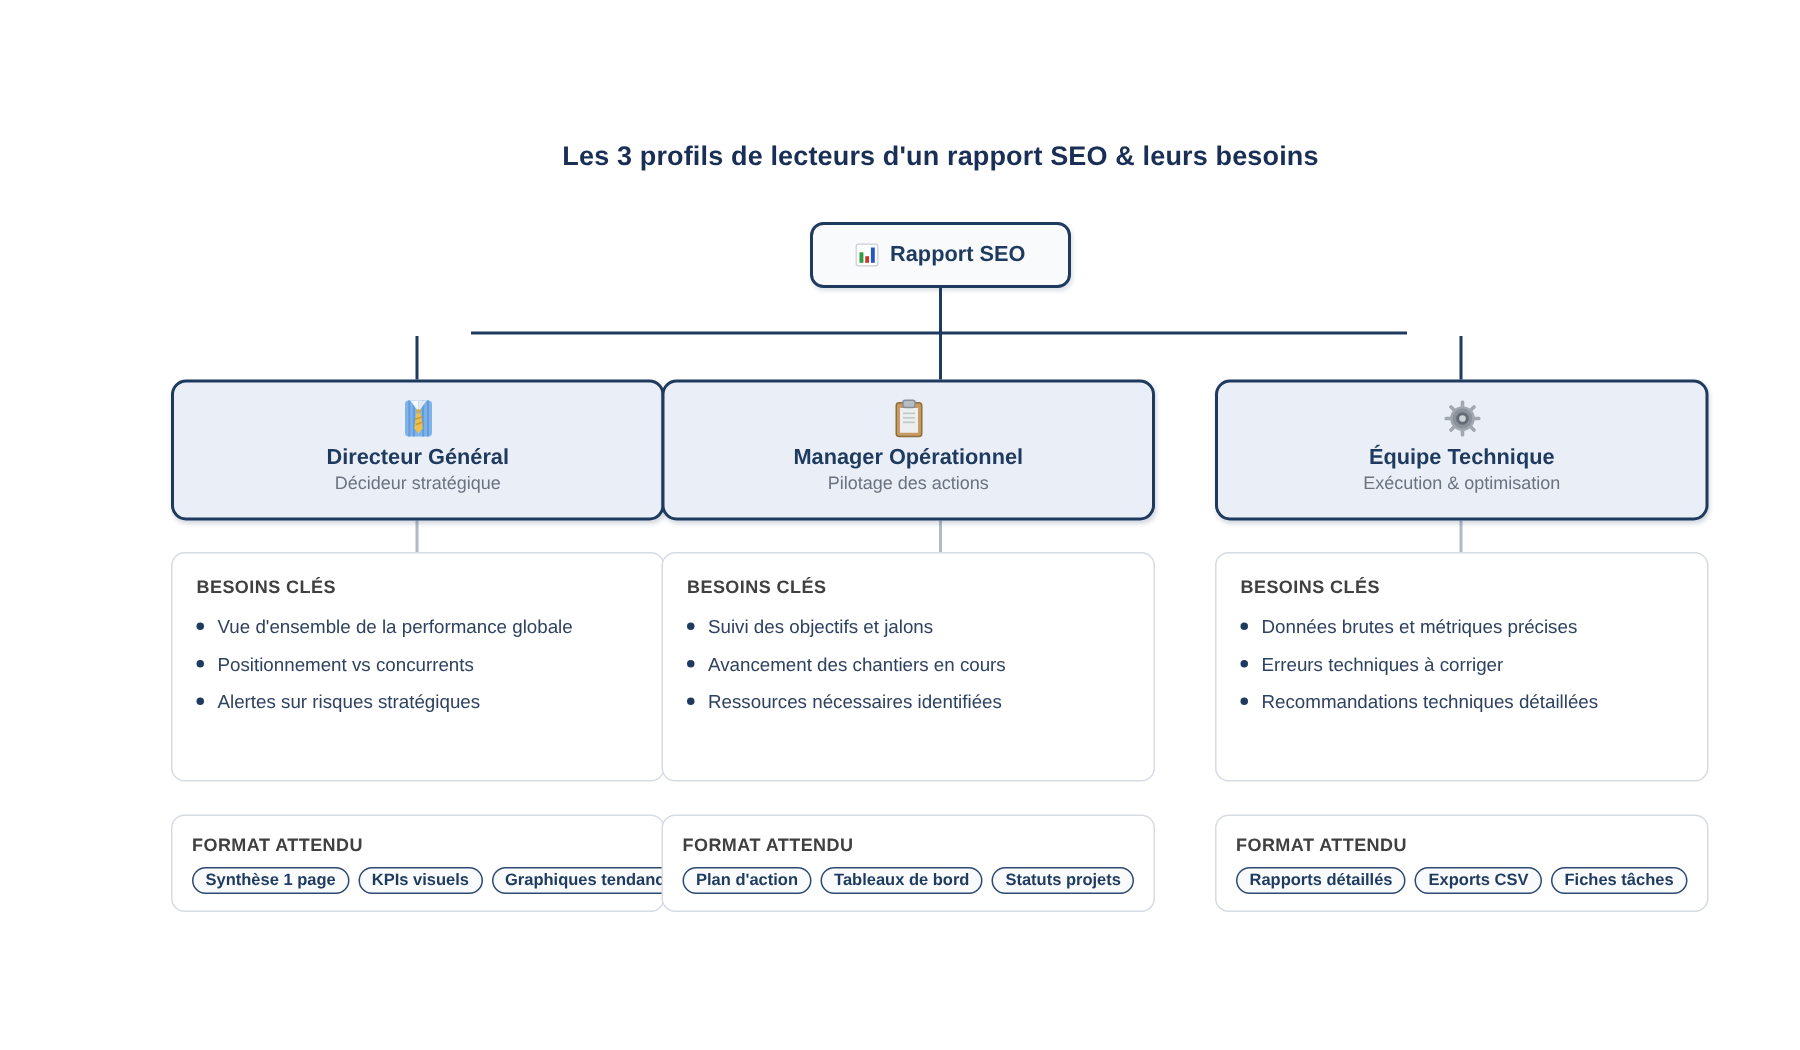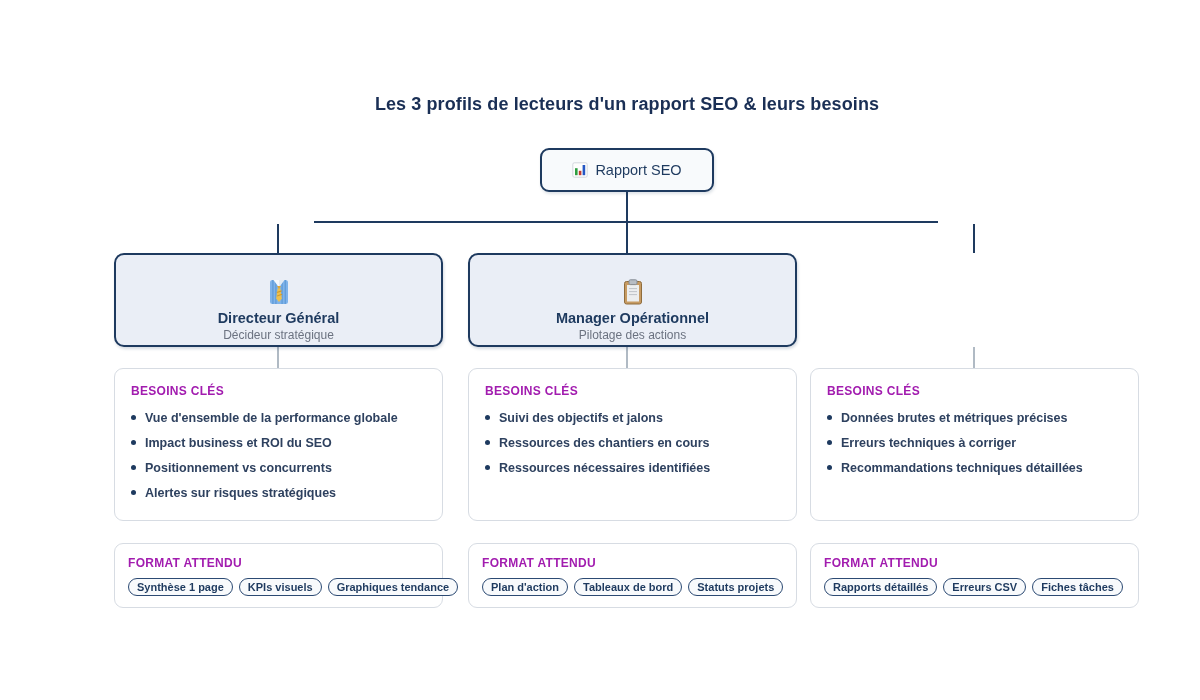--- a/index.html
+++ b/index.html
@@ -4,46 +4,46 @@
 <style>
   html,body{margin:0;padding:0;background:#ffffff;font-family:"Liberation Sans",sans-serif;}
   .canvas{position:relative;width:1200px;height:700px;background:#ffffff;overflow:hidden;margin-left:27px;}
 
   .title{position:absolute;top:94px;left:0;width:1200px;margin:0;text-align:center;
          font-size:18px;font-weight:700;color:#1a2f55;letter-spacing:0.1px;}
 
   .root-node{position:absolute;left:513px;top:148px;width:174px;height:44px;box-sizing:border-box;
              border:2px solid #1e3a5f;border-radius:9px;background:#f8fafc;
              display:flex;align-items:center;justify-content:center;gap:7px;
-             font-size:14.5px;font-weight:400;color:#1e3a5f;box-shadow:1px 2px 3px rgba(30,58,95,0.15);}
+             font-size:14.5px;font-weight:700;color:#1e3a5f;box-shadow:1px 2px 3px rgba(30,58,95,0.15);}
   .root-node .icon{display:flex;}
 
   .line{position:absolute;background:#1e3a5f;}
   .line-root-v{left:599px;top:192px;width:2px;height:61px;}
   .line-h{left:287px;top:221px;width:624px;height:2px;}
   .line-stub-left{left:250px;top:224px;width:2px;height:29px;}
   .line-stub-right{left:946px;top:224px;width:2px;height:29px;}
 
   .drop{position:absolute;top:347px;width:2px;height:21px;background:#b0bac4;}
   .drop.c0{left:250px}.drop.c1{left:599px}.drop.c2{left:946px}
 
-  .col0{left:87px}.col1{left:441px}.col2{left:783px}
+  .col0{left:87px}.col1{left:414px}.col2{left:783px}
 
   .profile-card{position:absolute;top:253px;width:329px;height:94px;box-sizing:border-box;
                 border:2px solid #1e3a5f;border-radius:10px;background:#eaeef6;text-align:center;
-                padding-top:22px;box-shadow:1px 2px 3px rgba(30,58,95,0.18);}
+                padding-top:9px;box-shadow:1px 2px 3px rgba(30,58,95,0.18);}
   .profile-icon{height:30px;display:flex;align-items:center;justify-content:center;}
   .profile-title{margin-top:3px;font-size:14.5px;font-weight:700;color:#1e3a5f;}
   .profile-subtitle{margin-top:2px;font-size:12px;color:#6b7280;}
 
   .besoins-card{position:absolute;top:368px;width:329px;height:153px;box-sizing:border-box;
                 background:#ffffff;border:1px solid #d7dce3;border-radius:9px;padding:15px 16px;}
-  .card-heading{font-size:12px;font-weight:700;color:#a21caf;letter-spacing:0.3px;}
+  .card-heading{font-size:12px;font-weight:700;color:#404040;letter-spacing:0.3px;}
   .bullet-list{list-style:none;margin:7px 0 0;padding:0;}
-  .bullet{display:flex;align-items:center;gap:9px;height:25px;font-weight:bold;}
+  .bullet{display:flex;align-items:center;gap:9px;height:25px;}
   .dot{width:5px;height:5px;border-radius:50%;background:#1e3a5f;flex:0 0 auto;}
   .bullet-text{font-size:12.5px;color:#2e415f;}
 
   .format-card{position:absolute;top:543px;width:329px;height:65px;box-sizing:border-box;
                background:#ffffff;border:1px solid #d7dce3;border-radius:9px;padding:12px 13px;}
   .pill-row{margin-top:8px;display:flex;gap:6px;text-align:right;}
   .pill{display:inline-block;border:1.5px solid #2c4a73;border-radius:9px;background:#f8fafc;
         color:#1e3a5f;font-size:11px;font-weight:600;padding:2px 8px;white-space:nowrap;box-sizing:border-box;}
 </style>
 </head>
@@ -95,24 +95,20 @@
 
   <div class="besoins-card col0">
     <div class="card-heading">BESOINS CLÉS</div>
     <ul class="bullet-list">
       <li class="bullet">
           <span class="dot"></span>
           <span class="bullet-text">Vue d'ensemble de la performance globale</span>
         </li>
       <li class="bullet">
           <span class="dot"></span>
-          <span class="bullet-text">Impact business et ROI du SEO</span>
-        </li>
-      <li class="bullet">
-          <span class="dot"></span>
           <span class="bullet-text">Positionnement vs concurrents</span>
         </li>
       <li class="bullet">
           <span class="dot"></span>
           <span class="bullet-text">Alertes sur risques stratégiques</span>
         </li>
     </ul>
   </div>
 
   <div class="format-card col0">
@@ -141,38 +137,56 @@
 
   <div class="besoins-card col1">
     <div class="card-heading">BESOINS CLÉS</div>
     <ul class="bullet-list">
       <li class="bullet">
           <span class="dot"></span>
           <span class="bullet-text">Suivi des objectifs et jalons</span>
         </li>
       <li class="bullet">
           <span class="dot"></span>
-          <span class="bullet-text">Ressources des chantiers en cours</span>
+          <span class="bullet-text">Avancement des chantiers en cours</span>
         </li>
       <li class="bullet">
           <span class="dot"></span>
           <span class="bullet-text">Ressources nécessaires identifiées</span>
         </li>
     </ul>
   </div>
 
   <div class="format-card col1">
     <div class="card-heading">FORMAT ATTENDU</div>
     <div class="pill-row">
       <span class="pill">Plan d'action</span>
       <span class="pill">Tableaux de bord</span>
       <span class="pill">Statuts projets</span>
     </div>
   </div>
 
+  <div class="profile-card col2">
+    <div class="profile-icon">
+      <svg width="28" height="28" viewBox="0 0 28 28">
+        <g fill="#a2a8b0">
+          <rect x="12.8" y="2" width="2.4" height="24" rx="1" transform="rotate(0 14 14)"></rect>
+          <rect x="12.8" y="2" width="2.4" height="24" rx="1" transform="rotate(45 14 14)"></rect>
+          <rect x="12.8" y="2" width="2.4" height="24" rx="1" transform="rotate(90 14 14)"></rect>
+          <rect x="12.8" y="2" width="2.4" height="24" rx="1" transform="rotate(135 14 14)"></rect>
+        </g>
+        <circle cx="14" cy="14" r="8.2" fill="#a2a8b0"></circle>
+        <circle cx="14" cy="14" r="6.6" fill="#8b929b"></circle>
+        <circle cx="14" cy="14" r="4.2" fill="#646b74"></circle>
+        <circle cx="14" cy="14" r="2.2" fill="#cfd3d7"></circle>
+      </svg>
+    </div>
+    <div class="profile-title">Équipe Technique</div>
+    <div class="profile-subtitle">Exécution &amp; optimisation</div>
+  </div>
 
   <div class="besoins-card col2">
     <div class="card-heading">BESOINS CLÉS</div>
     <ul class="bullet-list">
       <li class="bullet">
           <span class="dot"></span>
           <span class="bullet-text">Données brutes et métriques précises</span>
         </li>
       <li class="bullet">
           <span class="dot"></span>
@@ -182,18 +196,18 @@
           <span class="dot"></span>
           <span class="bullet-text">Recommandations techniques détaillées</span>
         </li>
     </ul>
   </div>
 
   <div class="format-card col2">
     <div class="card-heading">FORMAT ATTENDU</div>
     <div class="pill-row">
       <span class="pill">Rapports détaillés</span>
-      <span class="pill">Erreurs CSV</span>
+      <span class="pill">Exports CSV</span>
       <span class="pill">Fiches tâches</span>
     </div>
   </div>
 
 </div>
 
 </body></html>

